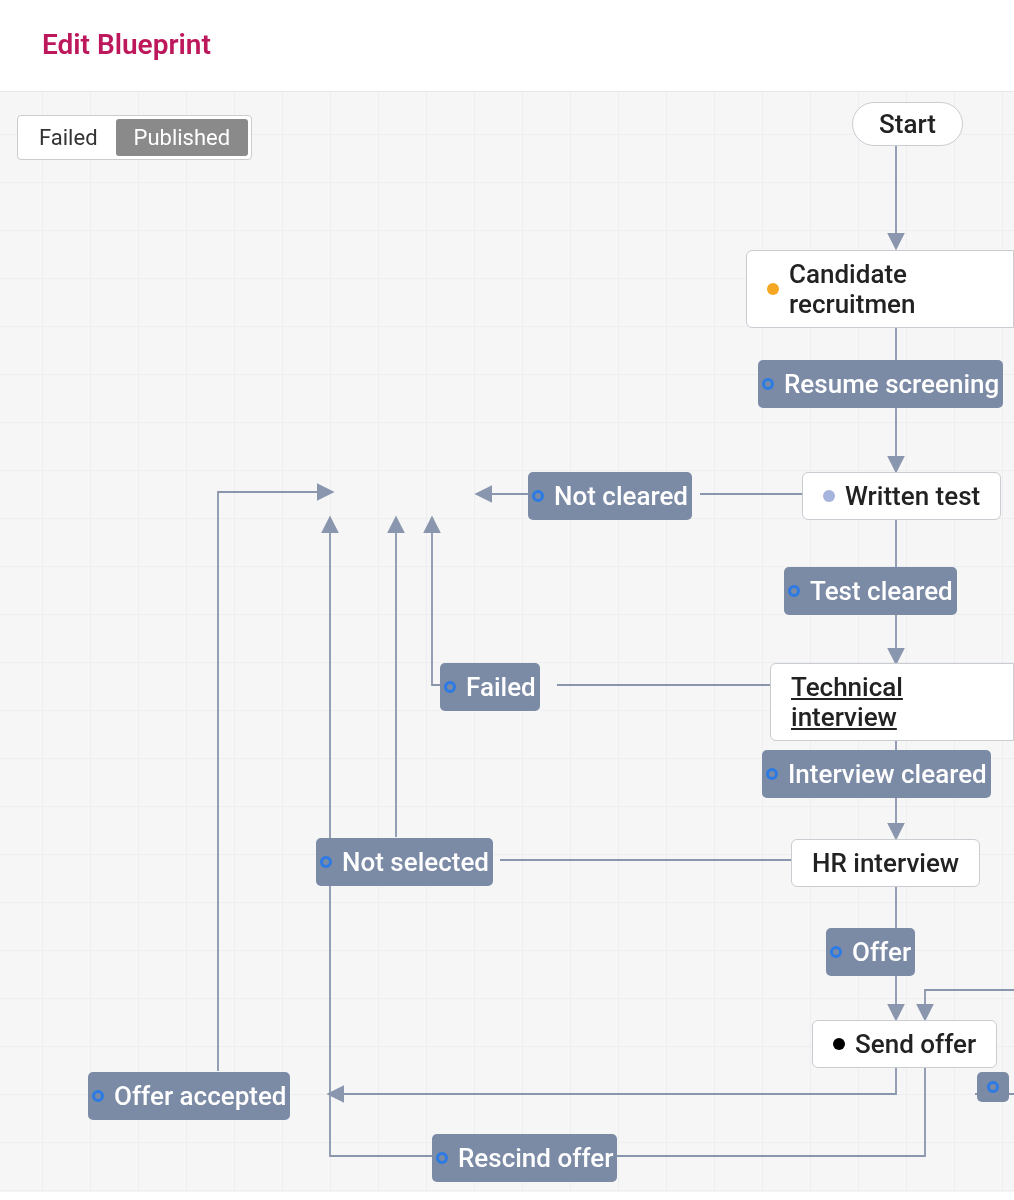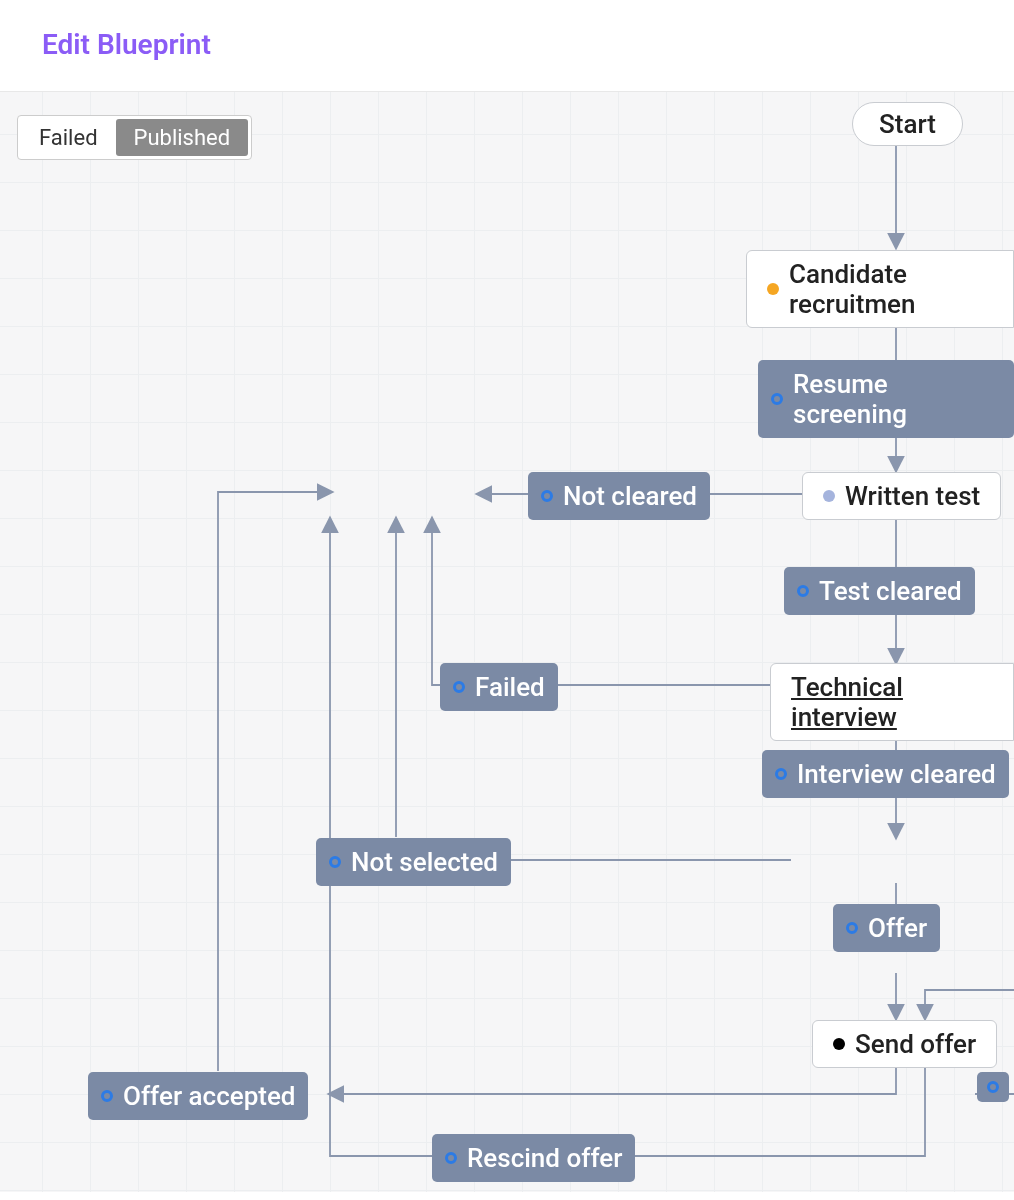--- a/index.html
+++ b/index.html
@@ -12,21 +12,21 @@
     position: relative;
   }
   .header {
     padding: 28px 42px 30px;
     border-bottom: 1px solid #e8e8e8;
     background: #fff;
   }
   .header h1 {
     font-size: 28px;
     font-weight: 600;
-    color: #8b5cf6;
+    color: #be185d;
   }
   .canvas {
     position: relative;
     background: #f6f6f7;
     width: 100%;
     height: 1100px;
     background-image:
       linear-gradient(#eceef0 1px, transparent 1px),
       linear-gradient(90deg, #eceef0 1px, transparent 1px);
     background-size: 48px 48px;
@@ -72,21 +72,21 @@
   }
   .node.start {
     border-radius: 30px;
     padding: 6px 26px;
   }
   .node.transition {
     background: #7b8aa5;
     color: #fff;
     font-weight: 500;
     border-radius: 5px;
-    padding: 9px 13px;
+    padding: 9px 4px;
   }
   .dot {
     width: 12px; height: 12px; border-radius: 50%;
     flex-shrink: 0;
   }
   .dot.orange { background: #f5a623; }
   .dot.red { background: #e74c3c; }
   .dot.lightblue { background: #a5b4dd; }
   .dot.black { background: #000; }
   .dot-ring {
@@ -218,27 +218,30 @@
   <div class="node transition" style="left:440px; top:571px;">
     <span class="dot-ring"></span>
     <span>Failed</span>
   </div>
 
   <div class="node transition" style="left:762px; top:658px;">
     <span class="dot-ring"></span>
     <span>Interview cleared</span>
   </div>
 
+  <div class="node state" style="left:791px; top:747px;">
+    <span>HR interview</span>
+  </div>
 
   <div class="node transition" style="left:316px; top:746px;">
     <span class="dot-ring"></span>
     <span>Not selected</span>
   </div>
 
-  <div class="node transition" style="left:826px; top:812px;margin-left:7px;">
+  <div class="node transition" style="left:826px; top:836px;">
     <span class="dot-ring"></span>
     <span>Offer</span>
   </div>
 
   <div class="node state" style="left:812px; top:928px;">
     <span class="dot black"></span>
     <span>Send offer</span>
   </div>
 
   <div class="node transition" style="left:88px; top:980px;">

